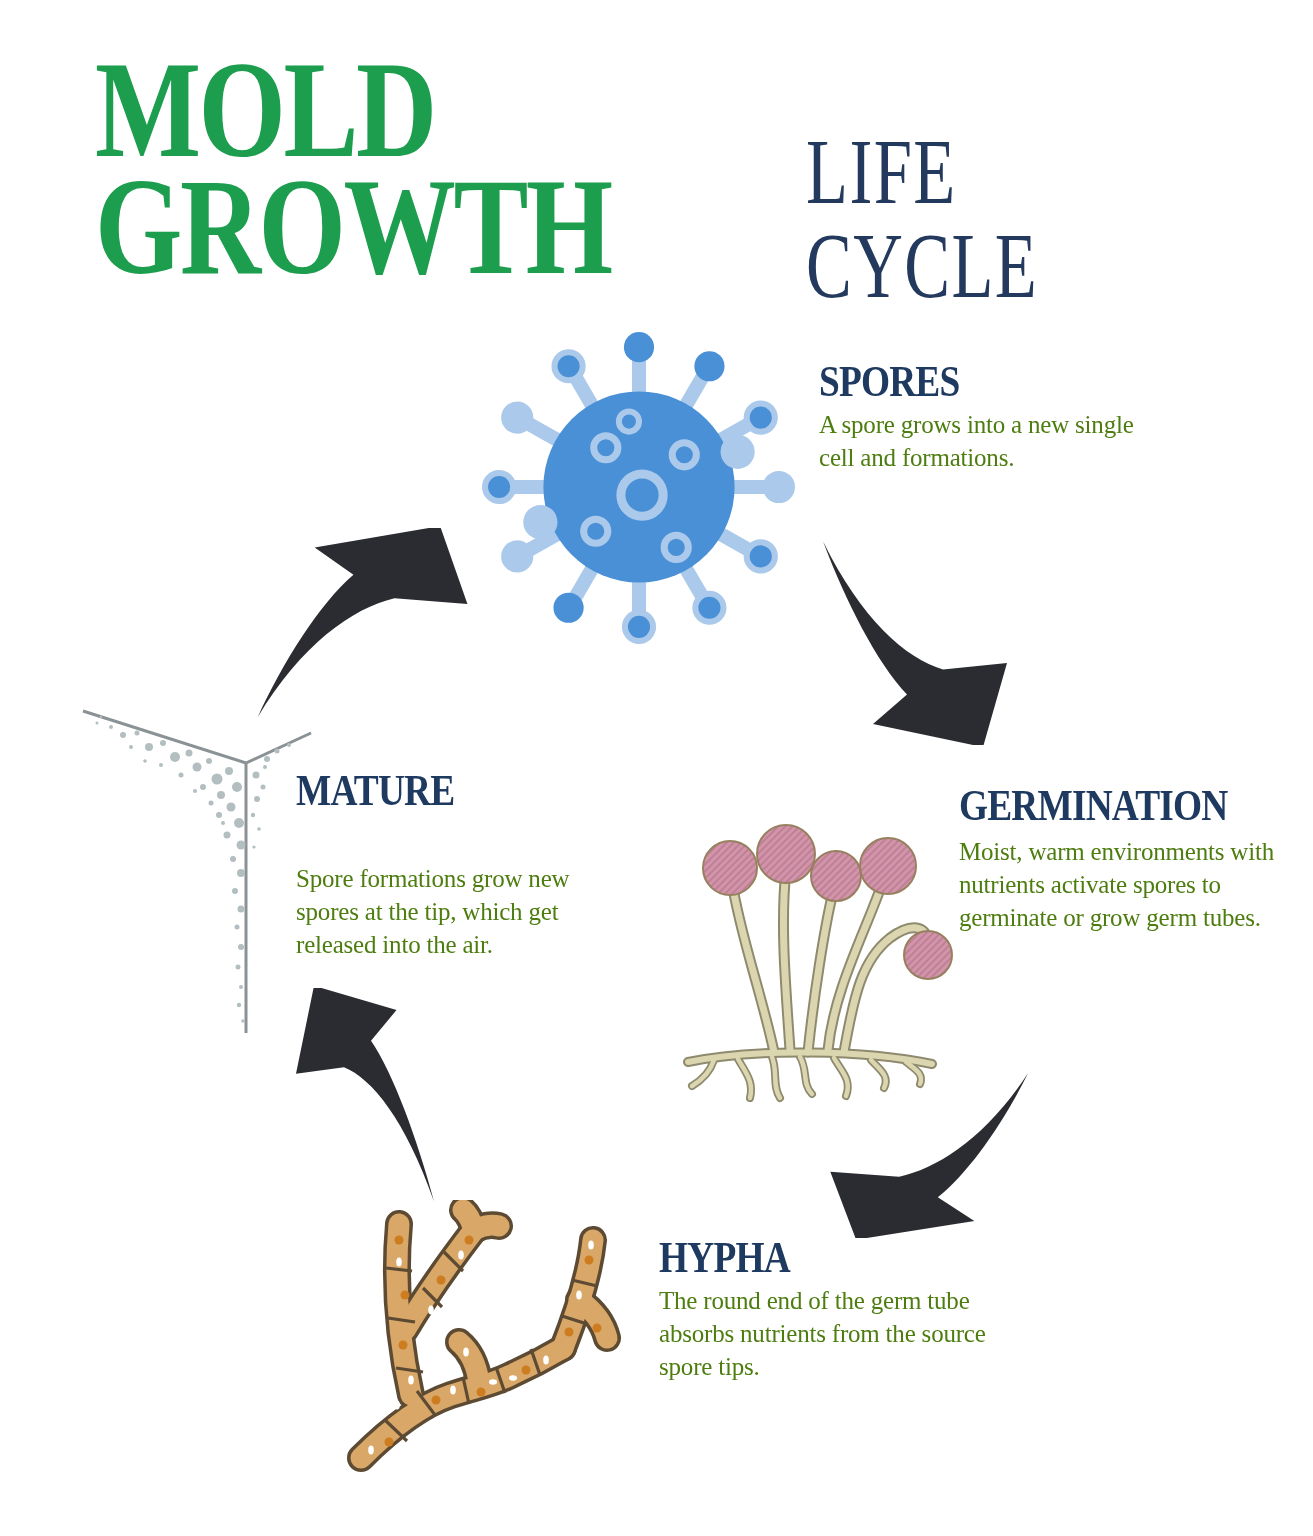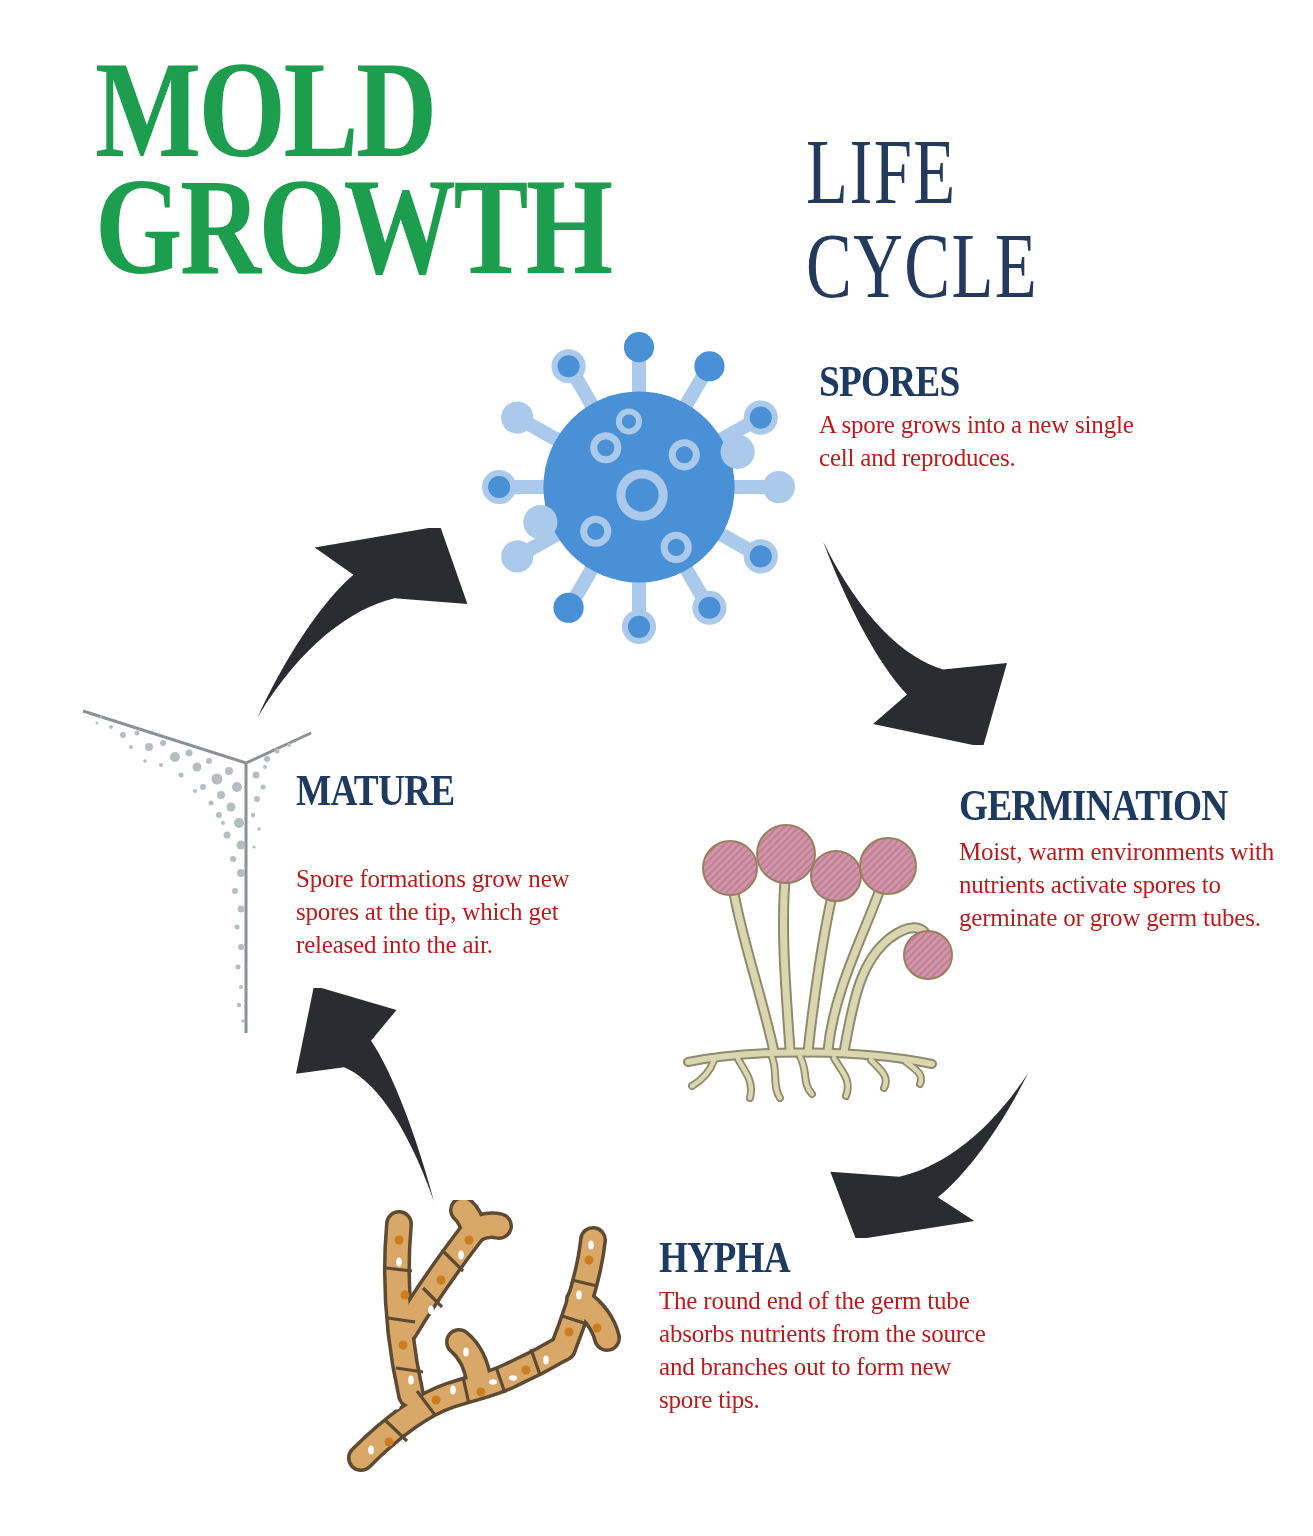--- a/index.html
+++ b/index.html
@@ -7,21 +7,21 @@
           font-family:Liberation Serif, serif;margin-left:11px;}
   .abs{position:absolute;}
   
   #main-title{left:84px;top:52px;font-weight:bold;font-size:137px;line-height:117px;
               letter-spacing:-3px;color:#1d9e4f;transform:scaleX(0.82);transform-origin:left top;}
   #sub-title{left:795px;top:124px;font-size:94px;line-height:94px;font-weight:400;
              letter-spacing:2px;color:#24395e;transform:scaleX(0.73);transform-origin:left top;}
   
   .stage-heading{font-weight:bold;font-size:44px;line-height:48px;letter-spacing:-1px;
                  color:#1f3a60;transform:scaleX(0.85);transform-origin:left top;white-space:nowrap;}
-  .stage-desc{font-size:25px;line-height:33px;color:#b91c1c;letter-spacing:-0.2px;}
+  .stage-desc{font-size:25px;line-height:33px;color:#4d7c0f;letter-spacing:-0.2px;}
   .stage-desc .line{white-space:nowrap;display:block;}
   #heading-spores{left:808px;top:358px;}   #desc-spores{left:808px;top:408px;}
   #heading-germination{left:948px;top:782px;} #desc-germination{left:948px;top:835px;}
   #heading-mature{left:285px;top:767px;}   #desc-mature{left:285px;top:862px;}
   #heading-hypha{left:648px;top:1234px;}   #desc-hypha{left:648px;top:1284px;}
   
   #spore-svg{left:467px;top:326px;}
   #germination-svg{left:655px;top:810px;}
   #hypha-svg{left:330px;top:1200px;}
   #mature-svg{left:60px;top:695px;}
@@ -49,35 +49,34 @@
 
   <div class="abs" id="main-title">
     <div>MOLD</div>
     <div>GROWTH</div>
   </div>
   <div class="abs" id="sub-title">LIFE CYCLE</div>
 
   <div class="abs stage-heading" id="heading-spores">SPORES</div>
   <div class="abs stage-desc" id="desc-spores">
     <span class="line">A spore grows into a new single</span>
-    <span class="line">cell and reproduces.</span>
+    <span class="line">cell and formations.</span>
   </div>
 
   <div class="abs stage-heading" id="heading-germination">GERMINATION</div>
   <div class="abs stage-desc" id="desc-germination">
     <span class="line">Moist, warm environments with</span>
     <span class="line">nutrients activate spores to</span>
     <span class="line">germinate or grow germ tubes.</span>
   </div>
 
   <div class="abs stage-heading" id="heading-hypha">HYPHA</div>
   <div class="abs stage-desc" id="desc-hypha">
     <span class="line">The round end of the germ tube</span>
     <span class="line">absorbs nutrients from the source</span>
-    <span class="line">and branches out to form new</span>
     <span class="line">spore tips.</span>
   </div>
 
   <div class="abs stage-heading" id="heading-mature">MATURE</div>
   <div class="abs stage-desc" id="desc-mature">
     <span class="line">Spore formations grow new</span>
     <span class="line">spores at the tip, which get</span>
     <span class="line">released into the air.</span>
   </div>
 

